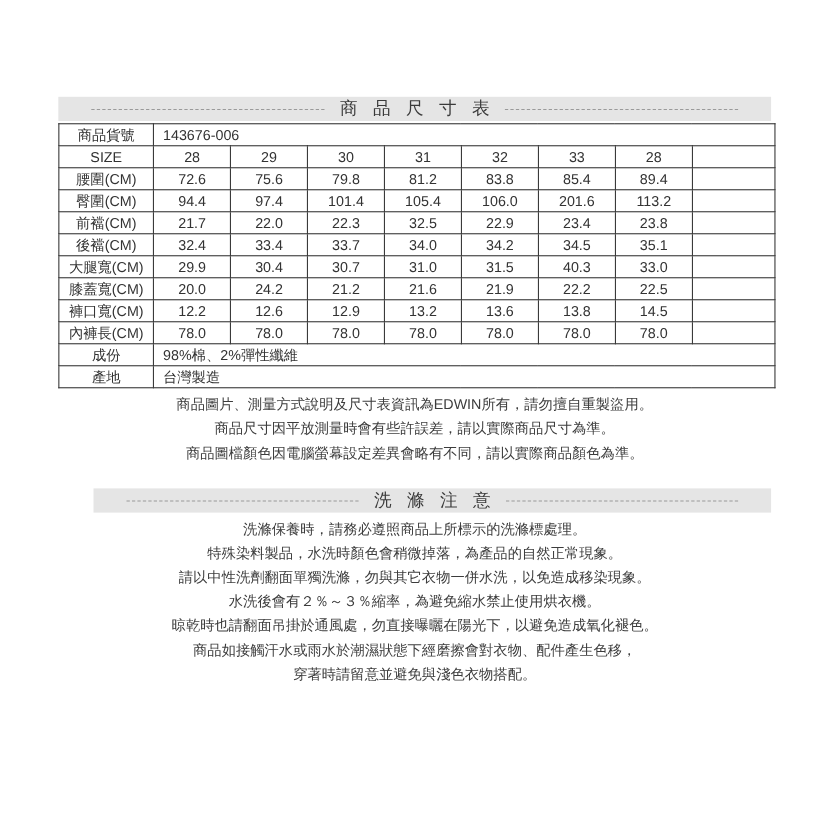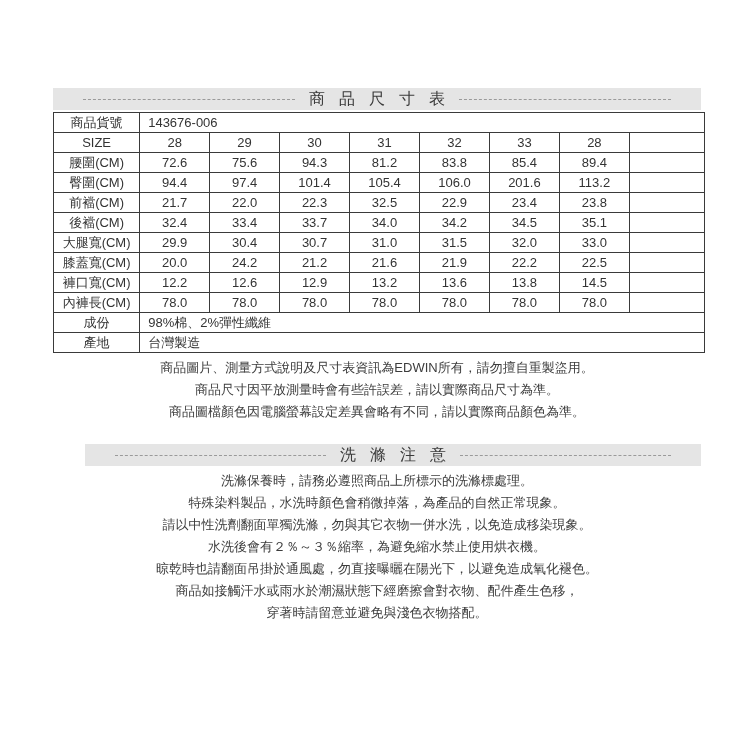--- a/index.html
+++ b/index.html
@@ -109,21 +109,21 @@
       <td>31</td>
       <td>32</td>
       <td>33</td>
       <td>28</td>
       <td></td>
     </tr>
     <tr>
       <td>腰圍(CM)</td>
       <td>72.6</td>
       <td>75.6</td>
-      <td>94.3</td>
+      <td>79.8</td>
       <td>81.2</td>
       <td>83.8</td>
       <td>85.4</td>
       <td>89.4</td>
       <td></td>
     </tr>
     <tr>
       <td>臀圍(CM)</td>
       <td>94.4</td>
       <td>97.4</td>
@@ -156,21 +156,21 @@
       <td>35.1</td>
       <td></td>
     </tr>
     <tr>
       <td>大腿寬(CM)</td>
       <td>29.9</td>
       <td>30.4</td>
       <td>30.7</td>
       <td>31.0</td>
       <td>31.5</td>
-      <td>32.0</td>
+      <td>40.3</td>
       <td>33.0</td>
       <td></td>
     </tr>
     <tr>
       <td>膝蓋寬(CM)</td>
       <td>20.0</td>
       <td>24.2</td>
       <td>21.2</td>
       <td>21.6</td>
       <td>21.9</td>

